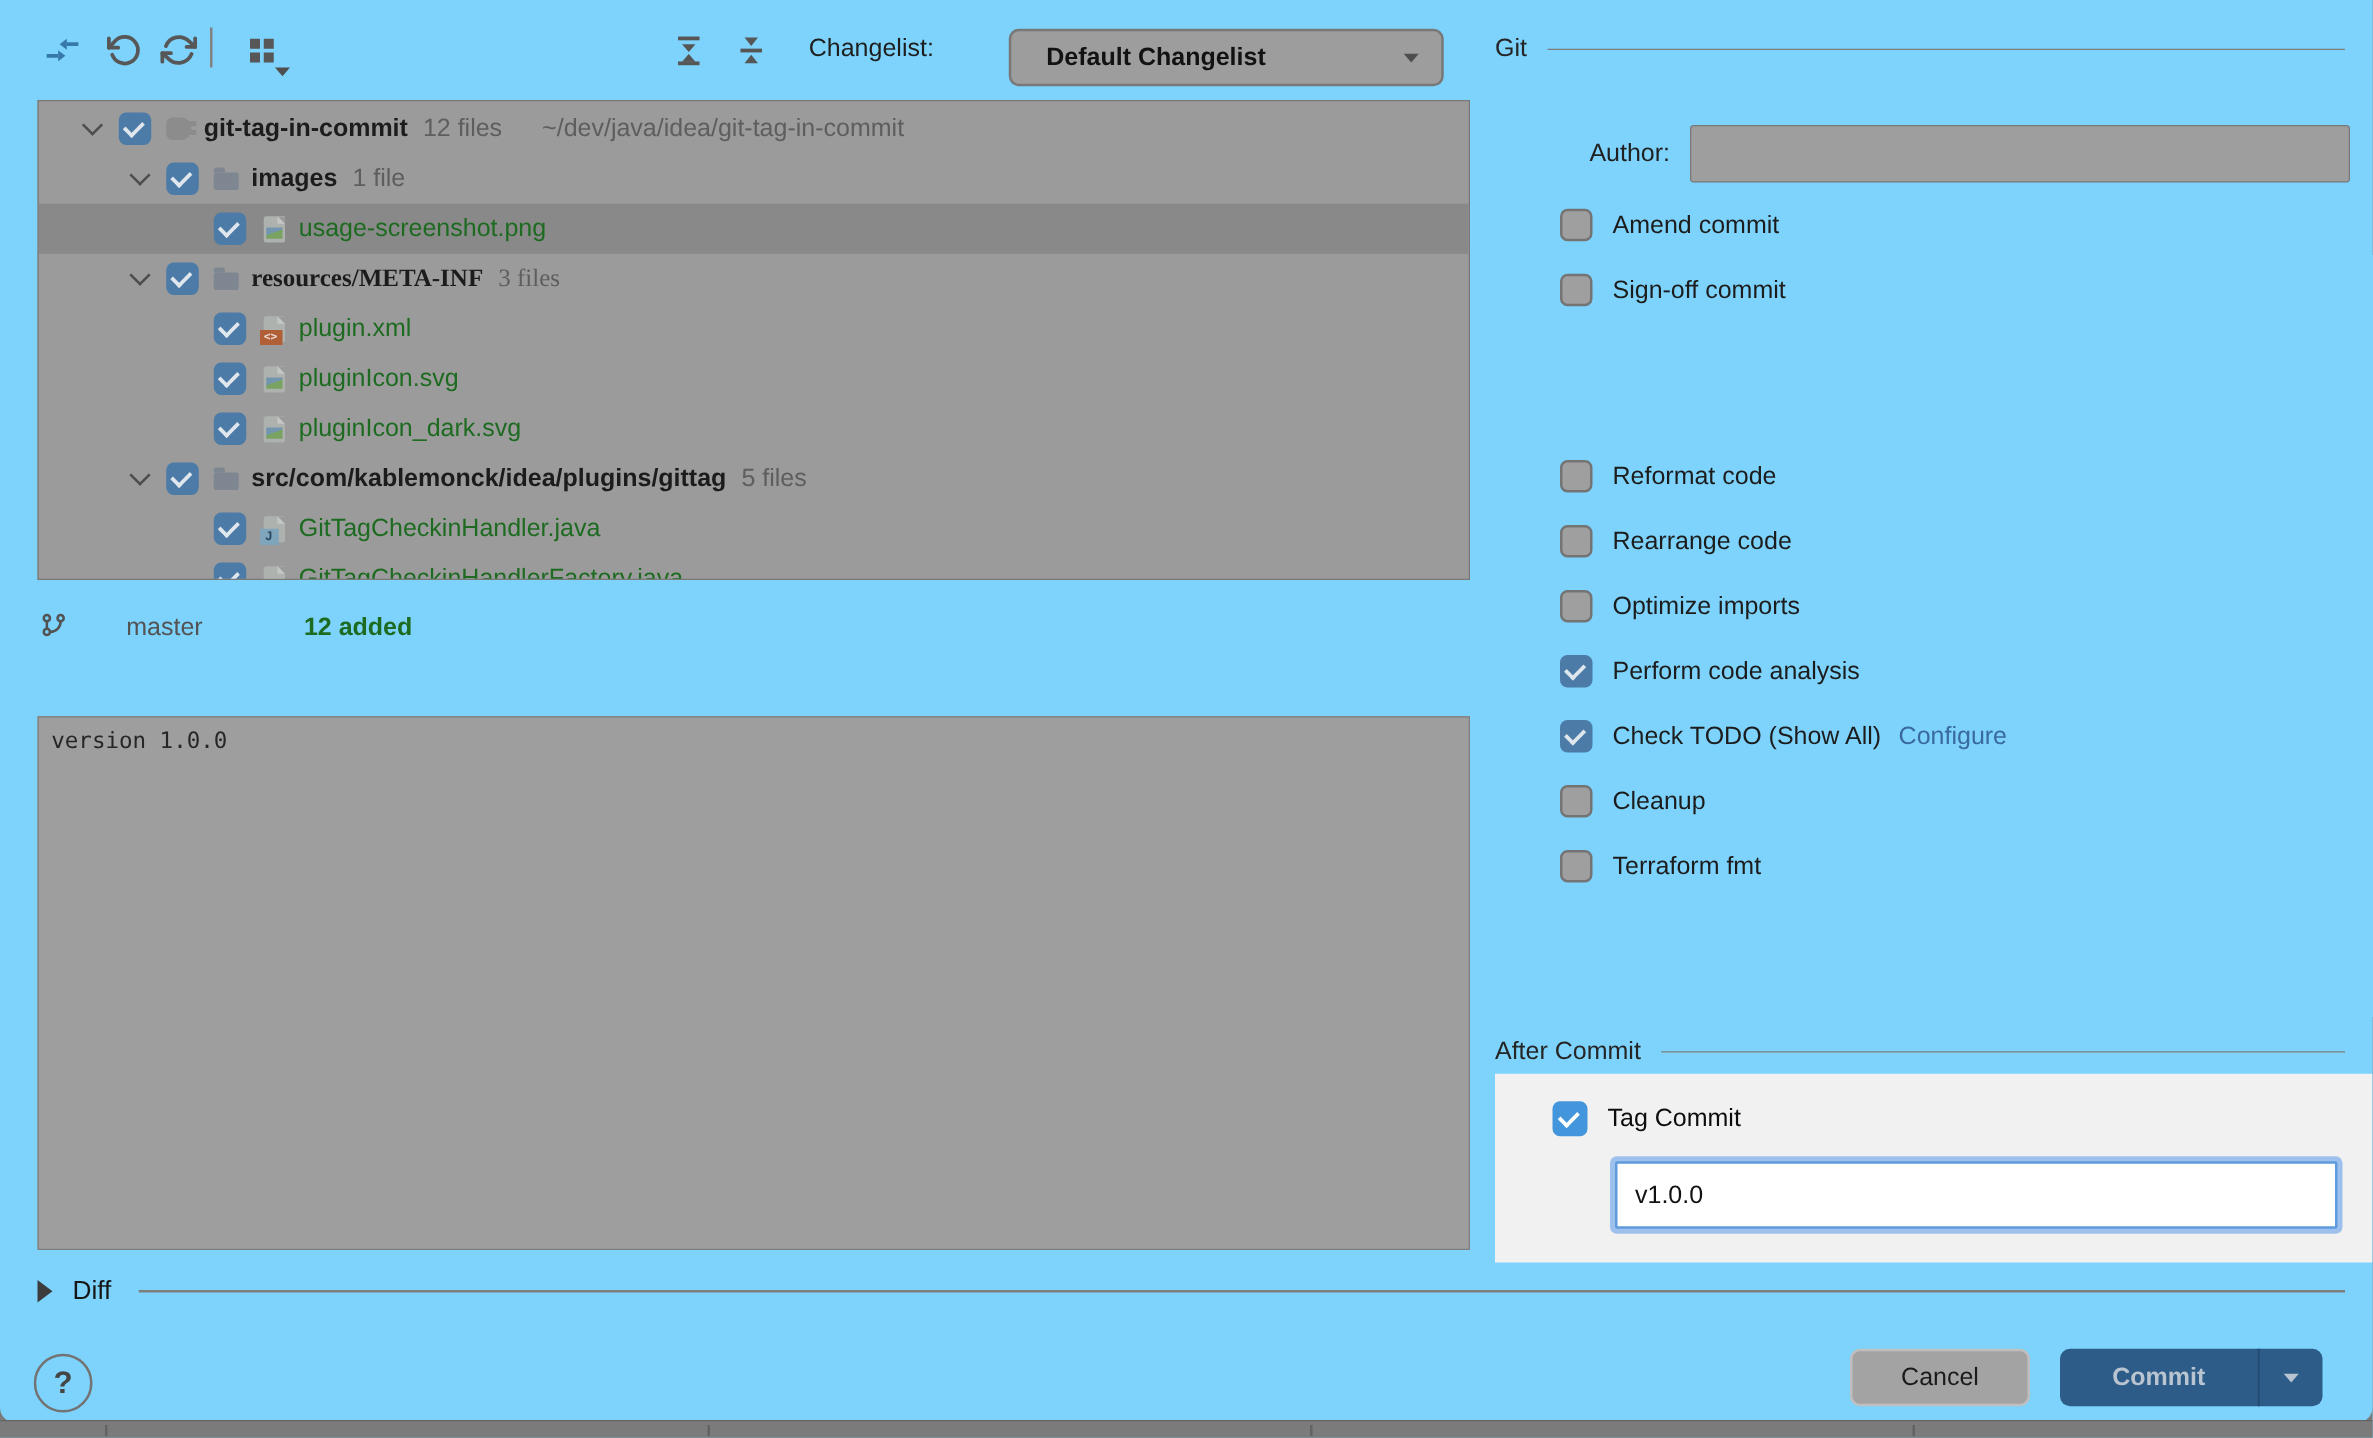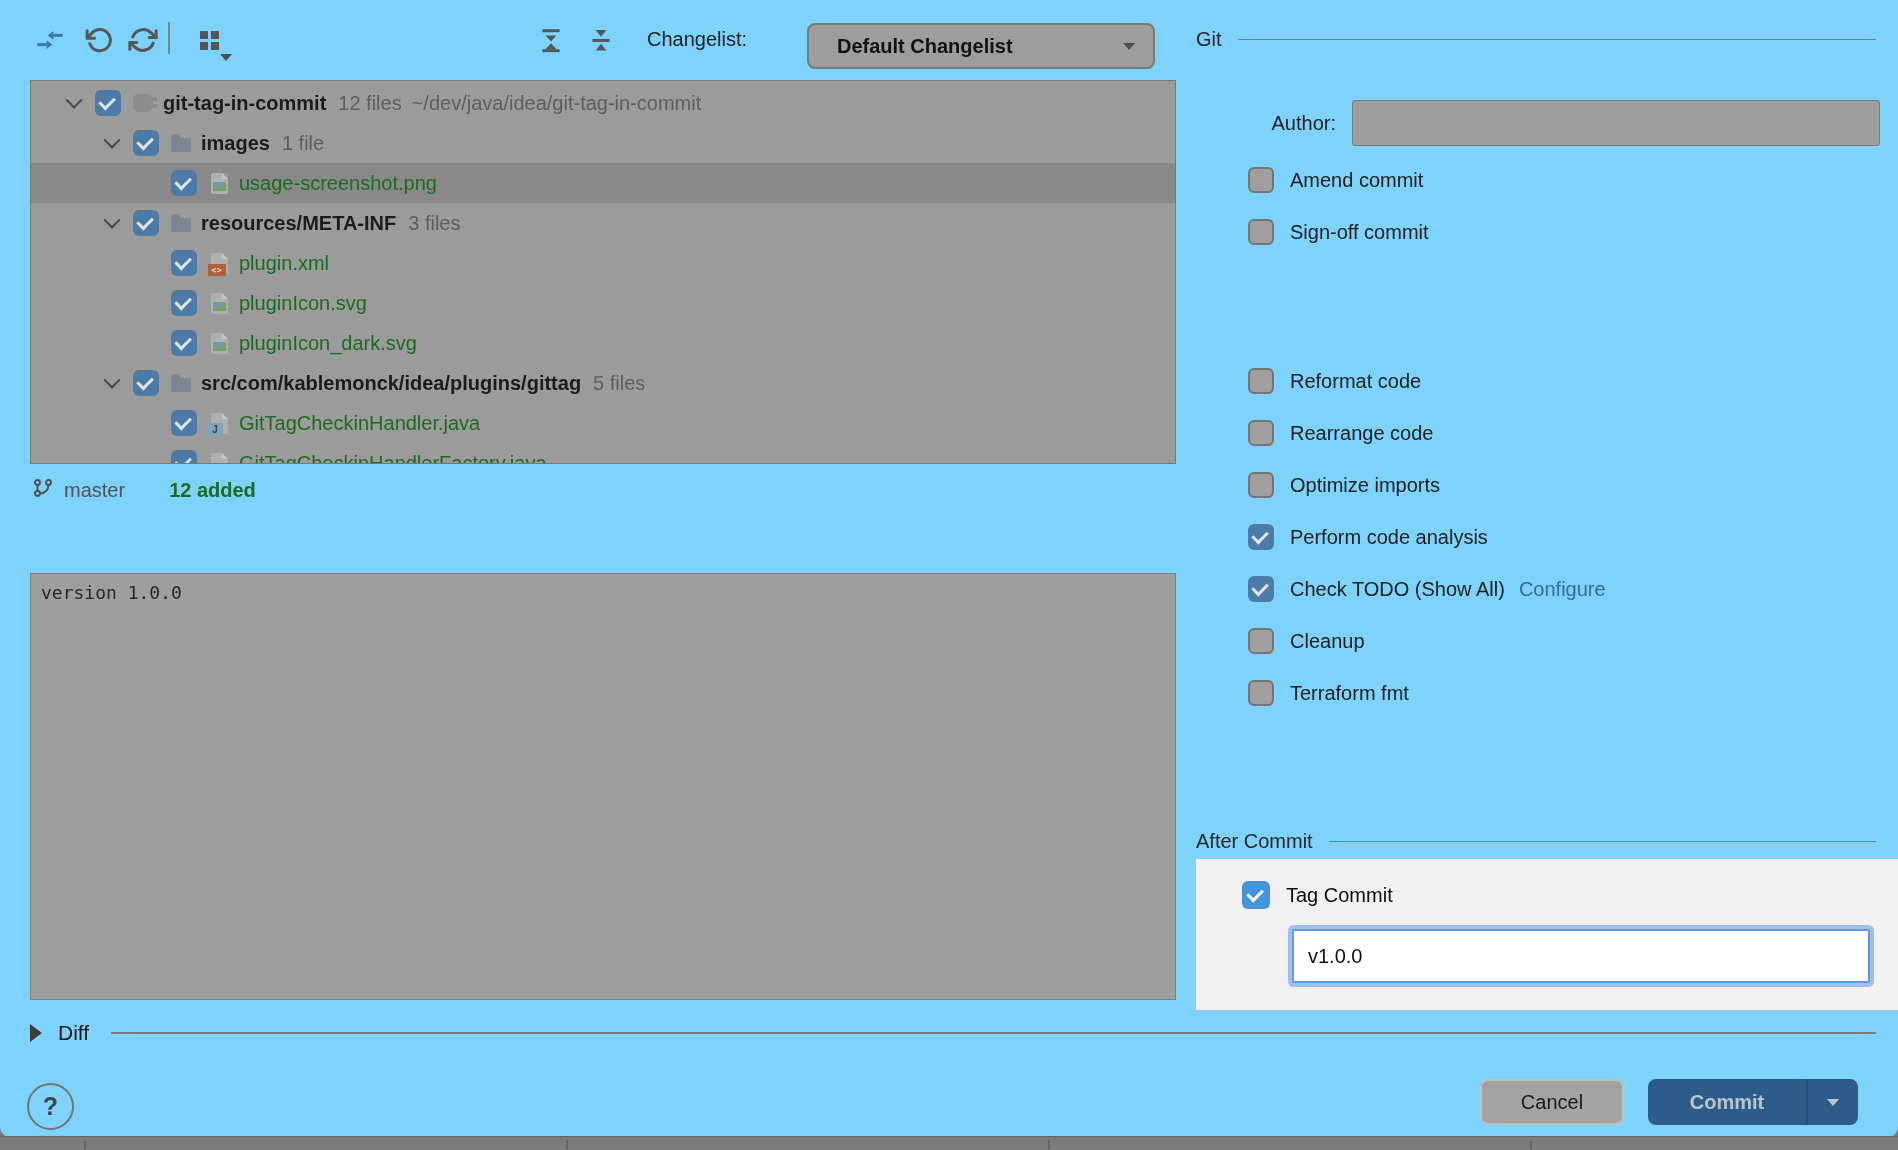--- a/index.html
+++ b/index.html
@@ -39,38 +39,38 @@
     display:flex; align-items:center; justify-content:center; flex:none; }
   .cb.checked { background:#4c7ba8; border:none; }
   .cb.checked::after { content:""; width:12px; height:7px; border-left:3px solid #dfe6ec; border-bottom:3px solid #dfe6ec; transform:rotate(-45deg) translateY(-2px); }
   .cb.bright { background:#4496dc; }
   .cb.bright::after { border-color:#ffffff; }
   .tree-row .cb { margin-right:10px; }
   .ficon { width:24px; margin-right:8px; display:flex; align-items:center; justify-content:center; flex:none; }
   .fname { font-size:20px; color:#1c1c1c; }
   .fname.green { color:#1d6b20; }
   .fcount { font-size:20px; color:#5e5e5e; margin-left:12px; }
-  .fpath { font-size:20px; color:#5e5e5e; margin-left:10px; }
+  .fpath { font-size:20px; color:#5e5e5e; margin-left:32px; }
 
   
   .fi-module { width:20px; height:18px; background:#8c8c8c; border-radius:5px 8px 8px 5px; position:relative; }
   .fi-module::after { content:""; position:absolute; right:-4px; top:3px; width:7px; height:4px; background:#8c8c8c; box-shadow:0 7px 0 #8c8c8c; }
   .fi-folder { width:20px; height:14px; background:#7e8791; border-radius:2px; position:relative; margin-top:4px; }
   .fi-folder::before { content:""; position:absolute; top:-4px; left:0; width:9px; height:4px; background:#7e8791; border-radius:2px 2px 0 0; }
   .file-base { width:17px; height:21px; background:#aeb2ae; border-radius:2px; position:relative; }
   .file-base::before { content:""; position:absolute; top:0; right:0; border-style:solid; border-width:0 6px 6px 0; border-color:#9b9b9b #9b9b9b #c4c7c4 #c4c7c4; }
   .fi-image::after { content:""; position:absolute; left:2px; right:2px; bottom:3px; height:9px;
     background:linear-gradient(160deg,#7395ad 0 46%,#79a263 46% 100%); }
   .fi-xml::after { content:"<>"; position:absolute; left:-3px; bottom:-2px; width:18px; height:12px; background:#b05f36;
     color:#e9d9cf; font-size:9px; font-weight:700; font-family:"DejaVu Sans Mono",monospace; display:flex; align-items:center; justify-content:center; }
   .fi-java::after { content:"J"; position:absolute; left:-3px; bottom:-2px; width:15px; height:13px; background:#7fa5bd;
     color:#29455a; font-size:10px; font-weight:700; display:flex; align-items:center; justify-content:center; }
 
   
-  .branch-bar { position:absolute; left:32px; top:472px; height:36px; display:flex; align-items:center; }
+  .branch-bar { position:absolute; left:32px; top:484px; height:36px; display:flex; align-items:center;gap:37px; }
   .branch-name { font-size:20px; color:#535353; margin-left:10px; }
   .added-count { font-size:20px; font-weight:700; color:#1d6b20; margin-left:44px; }
 
   
   .cm-row { position:absolute; left:30px; top:530px; width:1146px; height:28px; display:flex; align-items:center; }
   .cm-label { font-size:20px; color:#2a2a2a; margin-right:18px; }
   .sep-line { flex:1; height:1.5px; background:#7d7d7d; }
   .cm-clock { margin-left:10px; display:flex; }
   .cm-box { position:absolute; left:30px; top:573px; width:1146px; height:427px;
     background:#9e9e9e; border:1px solid #7d7d7d; padding:8px 10px;
@@ -199,21 +199,21 @@
       <div class="tree-row selected" style="padding-left: 106px;">
     <span class="chevron" style="visibility: hidden;"></span>
     <span class="cb checked"></span>
     <span class="ficon">
           <span class="file-base fi-image"></span>
         </span>
     <span class="fname green">usage-screenshot.png</span>
     <span class="fcount"></span>
     <span class="fpath"></span>
   </div>
-      <div class="tree-row" style="padding-left: 68px;">
+      <div class="tree-row" style="padding-left: 68px; font-family: Liberation Serif, serif;">
     <span class="chevron"></span>
     <span class="cb checked"></span>
     <span class="ficon">
           <span class="fi-folder"></span>
         </span>
     <span class="fname" style="font-weight: 700;">resources/META-INF</span>
     <span class="fcount">3 files</span>
     <span class="fpath"></span>
   </div>
       <div class="tree-row" style="padding-left: 106px;">

